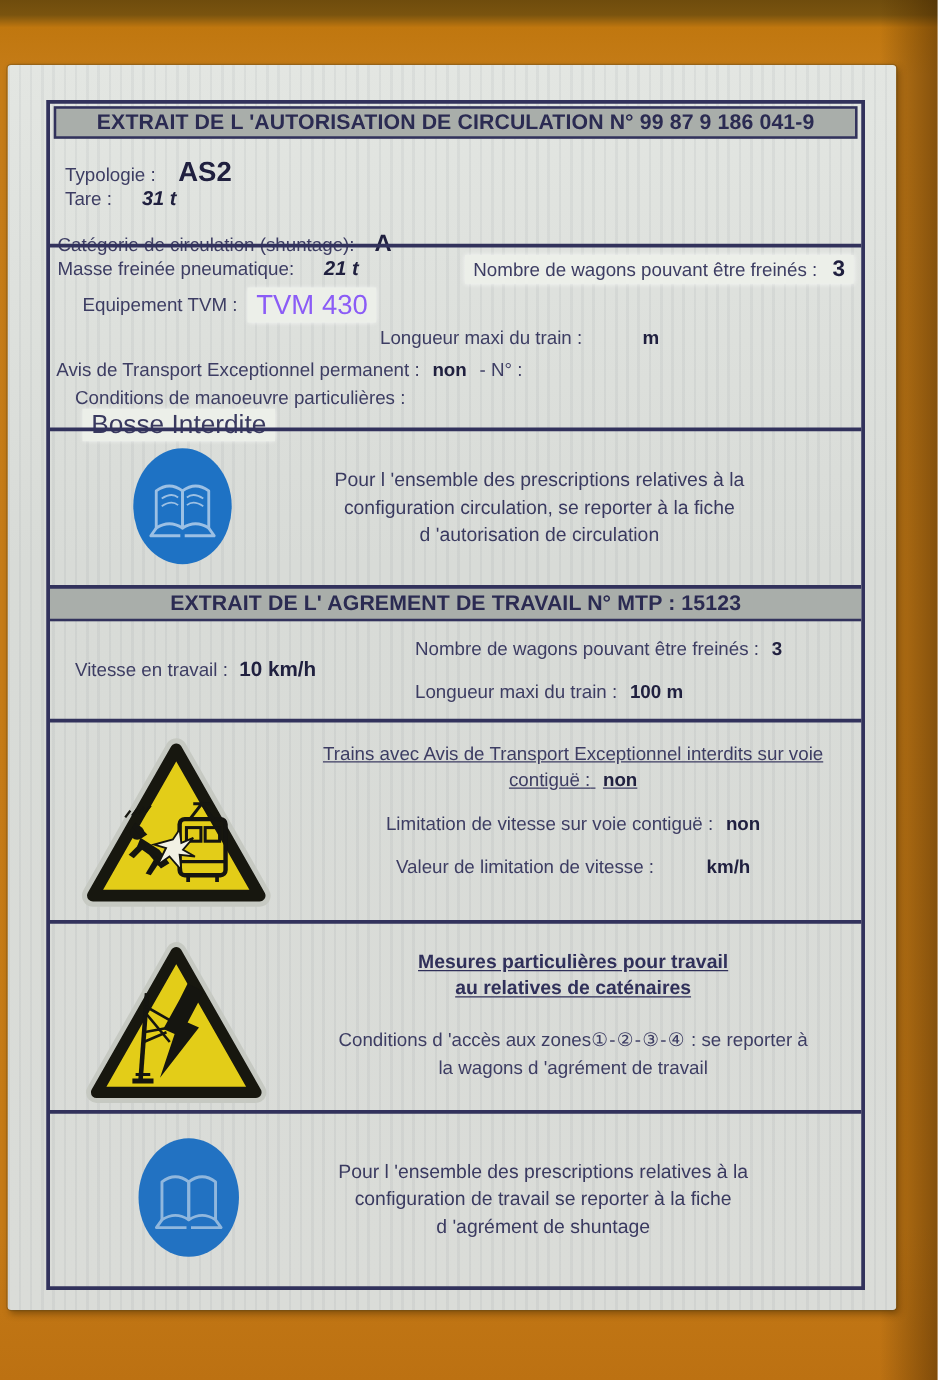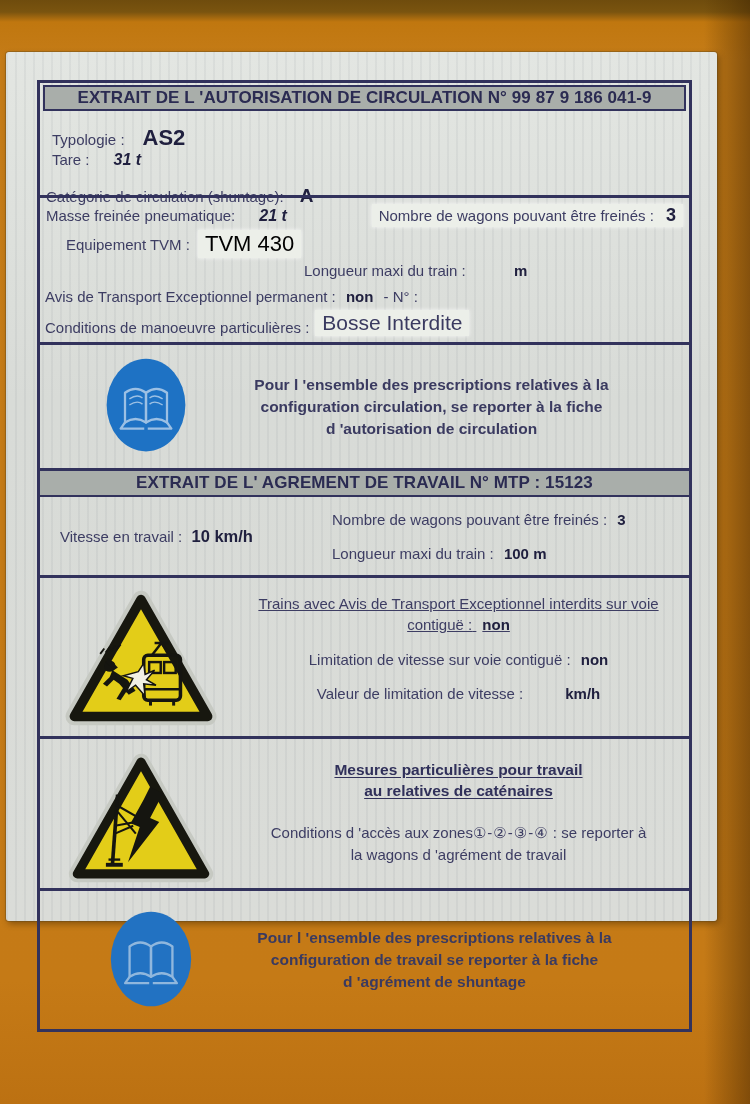--- a/index.html
+++ b/index.html
@@ -4,21 +4,21 @@
 <style>
   html,body{margin:0;padding:0;}
   body{
     width:750px;height:1104px;overflow:hidden;position:relative;
     font-family:"Liberation Sans",sans-serif;
     background:linear-gradient(180deg,#6f4c0d 0px,#7a540f 12px,#c0770f 22px,#c57c18 60px,#c57a16 980px,#bc7112 1104px);
   }
   .right-shade{position:absolute;top:0;right:0;width:46px;height:100%;
     background:linear-gradient(90deg,rgba(60,35,0,0) 0,rgba(70,40,0,.28) 55%,rgba(55,30,0,.45) 100%);}
   .sticker{
-    position:absolute;left:6px;top:52px;width:711px;height:869px;
+    position:absolute;left:6px;top:52px;width:711px;height:996px;
     background:
       repeating-linear-gradient(90deg,rgba(40,50,70,.05) 0 2px,rgba(255,255,255,0) 2px 9px),
       linear-gradient(180deg,#e3e6e2 0,#d8dbd7 40%,#dadcd8 100%);
     border-radius:3px;
     box-shadow:0 0 0 1px rgba(90,70,30,.35), 2px 3px 6px rgba(60,35,0,.45);
   }
   .frame{
     position:absolute;left:31px;top:28px;width:655px;height:952px;
     border:3px solid #32325c;box-sizing:border-box;
     display:flex;flex-direction:column;
@@ -38,21 +38,21 @@
   .s7{flex:1;border-top:3px solid #32325c;display:flex;align-items:center;}
   .row{display:flex;justify-content:space-between;align-items:baseline;flex-direction:column;}
   .r1{padding:12px 38px 0 12px;}
   .r2{padding:16px 10px 0 6px;}
   .v{font-weight:bold;color:#20203f;}
   .big{font-size:22px;margin-left:18px;}
   .med{font-size:16px;margin-left:24px;font-style:italic;}
   .val19{font-size:19px;margin-left:16px;}
   .patch{background:#ecefe9;padding:1px 7px;box-shadow:0 0 4px rgba(255,255,255,.8);}
   .abs{position:absolute;white-space:nowrap;}
-  .note{flex:1;text-align:center;font-size:15.5px;line-height:1.42;color:#3a3a60;padding-right:16px;font-weight:bold;}
+  .note{flex:1;text-align:center;font-size:15.5px;line-height:1.42;color:#3a3a60;padding-right:16px;}
   .icon-wrap{flex:none;}
   .tri-col{flex:none;width:202px;display:flex;justify-content:center;}
   .content-col{flex:1;padding-right:14px;text-align:center;}
   .utitle{font-weight:bold;font-size:15.5px;color:#30305a;text-decoration:underline;text-underline-offset:2px;}
   .gap{display:inline-block;width:42px;}
   .smallgap{margin-left:6px;}
 </style>
 </head>
 <body>
 
@@ -84,32 +84,32 @@
       </div>
     </div>
 
     <div class="sec s2">
       <div class="abs patch" style="right:6px;top:6px;">
         <span>Nombre de wagons pouvant être freinés :</span>
         <span class="v" style="font-size:18px;margin-left:8px;">3</span>
       </div>
       <div class="abs" style="left:26px;top:32px;display:flex;align-items:center;">
         <span>Equipement TVM :</span>
-        <span class="patch" style="font-size:22px;margin-left:8px;color:#000000;">TVM 430</span>
+        <span class="patch" style="font-size:22px;margin-left:8px;color:#8b5cf6;">TVM 430</span>
       </div>
       <div class="abs" style="left:264px;top:64px;">
         <span>Longueur maxi du train :</span>
         <span class="v" style="margin-left:44px;">m</span>
       </div>
       <div class="abs" style="left:5px;top:90px;">
         <span>Avis de Transport Exceptionnel permanent :</span>
         <span class="v smallgap">non</span>
         <span class="smallgap">- N° :</span>
       </div>
-      <div class="abs" style="left:5px;top:112px;display:flex;align-items:flex-end;">
+      <div class="abs" style="left:20px;top:112px;display:flex;align-items:flex-start;flex-direction:column;">
         <span>Conditions de manoeuvre particulières :</span>
         <span class="patch" style="font-size:21px;margin-left:6px;color:#3a3a60;">Bosse Interdite</span>
       </div>
     </div>
 
     <div class="sec s3">
       <span class="icon-wrap" style="margin-left:62px;">
         <svg width="88" height="98" viewBox="0 0 100 112">
           <ellipse cx="50" cy="56" rx="45" ry="53" fill="#1e72c4"></ellipse>
           <g fill="none" stroke="#9cc0e4" stroke-width="2.6" stroke-linejoin="round">

